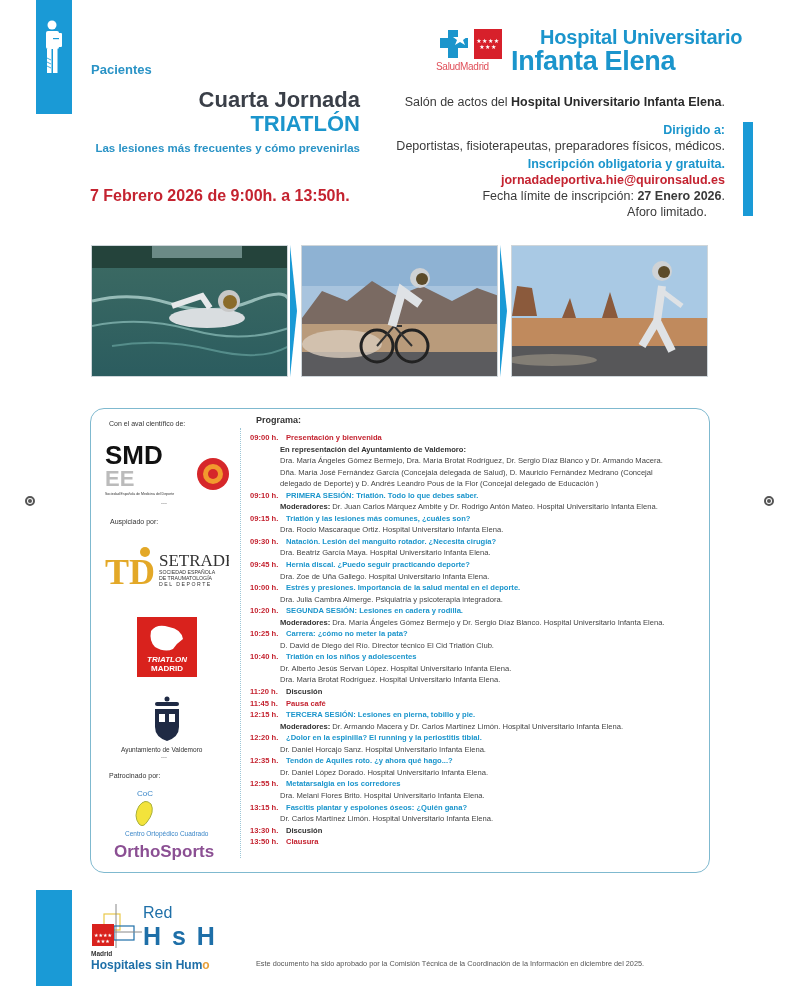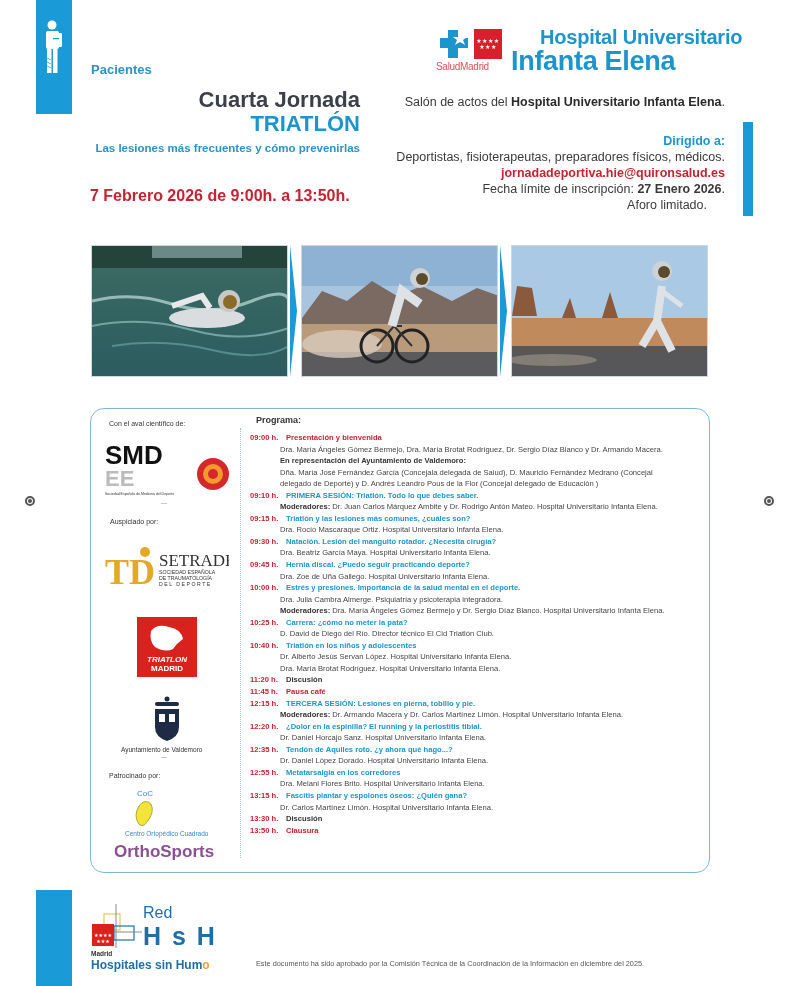--- a/index.html
+++ b/index.html
@@ -19,21 +19,21 @@
   .subtitle { font-size: 11.5px; font-weight: bold; color: #2a93c6; margin-top: 6px; white-space: nowrap; }
   .date { left: 90px; top: 187px; width: 270px; text-align: left; font-size: 16px; font-weight: bold; color: #c42330; white-space: nowrap; }
   .logo-cross { left: 438px; top: 28px; }
   .logo-flag { left: 474px; top: 29px; width: 28px; height: 30px; background: #d7202b; }
   .logo-flag .stars { position: absolute; left: 2px; top: 9px; width: 24px; font-size: 6px; color: #fff; text-align: center; letter-spacing: 0.5px; line-height: 6px; }
   .salud { left: 436px; top: 61px; font-size: 10px; color: #e0505a; letter-spacing: -0.3px; }
   .hosp1 { left: 512px; top: 26px; font-size: 20px; font-weight: bold; color: #1b95cc; letter-spacing: -0.2px; white-space: nowrap; margin-left: 28px; }
   .hosp2 { left: 511px; top: 46px; font-size: 27px; font-weight: bold; color: #1b95cc; letter-spacing: -0.3px; white-space: nowrap; }
 
   .info-block { left: 372px; top: 94px; width: 353px; text-align: right; font-size: 12.5px; line-height: 16px; color: #3a3a3a; }
-  .info-venue { margin-bottom: 23px; }
+  .info-venue { margin-bottom: 12px; }
   .info-venue b { font-weight: bold; color: #2a2a2a; }
   .info-label { color: #1b95cc; font-weight: bold; }
   .info-email { color: #c42330; font-weight: bold; }
   .info-bar { left: 743px; top: 122px; width: 10px; height: 94px; background: #1a9ad6; }
 
   
   .photo { top: 245px; height: 132px; border: 1px solid #cfd6da; overflow: hidden; }
   .photo svg { display: block; }
   .arrow { top: 245px; width: 0; height: 0; border-top: 66px solid transparent; border-bottom: 66px solid transparent; border-left: 7px solid #1a9ad6; }
 
@@ -100,20 +100,21 @@
   <div class="stars">★★★★<br>★★★</div>
 </div>
 <div class="abs salud">SaludMadrid</div>
 <div class="abs hosp1">Hospital Universitario</div>
 <div class="abs hosp2">Infanta Elena</div>
 
 <div class="abs info-block">
   <div class="info-venue"><span>Salón de actos del </span><b>Hospital Universitario Infanta Elena</b><span>.</span></div>
   <div class="info-label">Dirigido a:</div>
   <div>Deportistas, fisioterapeutas, preparadores físicos, médicos.</div>
+  <div class="info-label" style="margin-top:2px">Inscripción obligatoria y gratuita.</div>
   <div class="info-email">jornadadeportiva.hie@quironsalud.es</div>
   <div><span>Fecha límite de inscripción: </span><b>27 Enero 2026</b><span>.</span></div>
   <div style="padding-right:18px">Aforo limitado.</div>
 </div>
 <div class="abs info-bar"></div>
 
 <div class="abs photo" style="left:91px;width:197px;">
   <svg width="197" height="132" viewBox="0 0 197 132">
     <defs>
       <linearGradient id="wat" x1="0" y1="0" x2="0" y2="1">
@@ -219,40 +220,41 @@
   <div class="sp-label" style="left:24px;top:414px;font-size:6.5px;color:#3a86c8;">Centro Ortopédico Cuadrado</div>
   <div class="sp-label" style="left:13px;top:426px;font-size:17px;font-weight:bold;color:#8b4f93;">OrthoSports</div>
 </div>
 <div class="abs sponsor-divider"></div>
 
 <div class="abs prog-title">Programa:</div>
 
 <div class="abs prog">
 
   <div class="item"><span class="time">09:00 h.</span><span class="topic red">Presentación y bienvenida</span></div>
+  <div class="detail"><b>En representación del Ayuntamiento de Valdemoro:</b></div>
   <div class="detail">Dra. María Ángeles Gómez Bermejo, Dra. María Brotat Rodríguez, Dr. Sergio Díaz Blanco y Dr. Armando Macera.</div>
-  <div class="detail"><b>En representación del Ayuntamiento de Valdemoro:</b></div>
   <div class="detail" style="font-style:normal">Dña. María José Fernández García (Concejala delegada de Salud), D. Mauricio Fernández Medrano (Concejal</div>
   <div class="detail">delegado de Deporte) y D. Andrés Leandro Pous de la Flor (Concejal delegado de Educación )</div>
 
   <div class="item"><span class="time">09:10 h.</span><span class="topic blue">PRIMERA SESIÓN: Triatlón. Todo lo que debes saber.</span></div>
   <div class="detail"><b>Moderadores:</b> <span>Dr. Juan Carlos Márquez Ambite y Dr. Rodrigo Antón Mateo. Hospital Universitario Infanta Elena.</span></div>
 
   <div class="item"><span class="time">09:15 h.</span><span class="topic blue">Triatlón y las lesiones más comunes, ¿cuáles son?</span></div>
   <div class="detail">Dra. Rocío Mascaraque Ortiz. Hospital Universitario Infanta Elena.</div>
 
   <div class="item"><span class="time">09:30 h.</span><span class="topic blue">Natación. Lesión del manguito rotador. ¿Necesita cirugía?</span></div>
   <div class="detail">Dra. Beatriz García Maya. Hospital Universitario Infanta Elena.</div>
 
   <div class="item"><span class="time">09:45 h.</span><span class="topic blue">Hernia discal. ¿Puedo seguir practicando deporte?</span></div>
   <div class="detail">Dra. Zoe de Uña Gallego. Hospital Universitario Infanta Elena.</div>
 
   <div class="item"><span class="time">10:00 h.</span><span class="topic blue">Estrés y presiones. Importancia de la salud mental en el deporte.</span></div>
   <div class="detail">Dra. Julia Cambra Almerge. Psiquiatría y psicoterapia integradora.</div>
 
+  <div class="item"><span class="time">10:20 h.</span><span class="topic blue">SEGUNDA SESIÓN: Lesiones en cadera y rodilla.</span></div>
   <div class="detail"><b>Moderadores:</b> <span>Dra. María Ángeles Gómez Bermejo y Dr. Sergio Díaz Blanco. Hospital Universitario Infanta Elena.</span></div>
 
   <div class="item"><span class="time">10:25 h.</span><span class="topic blue">Carrera:  ¿cómo no meter la pata?</span></div>
   <div class="detail">D. David de Diego del Río. Director técnico El Cid Triatlón Club.</div>
 
   <div class="item"><span class="time">10:40 h.</span><span class="topic blue">Triatlón en los niños y adolescentes</span></div>
   <div class="detail">Dr. Alberto Jesús Servan López. Hospital Universitario Infanta Elena.</div>
 
   <div class="detail">Dra. María Brotat Rodríguez.  Hospital Universitario Infanta Elena.</div>
 

